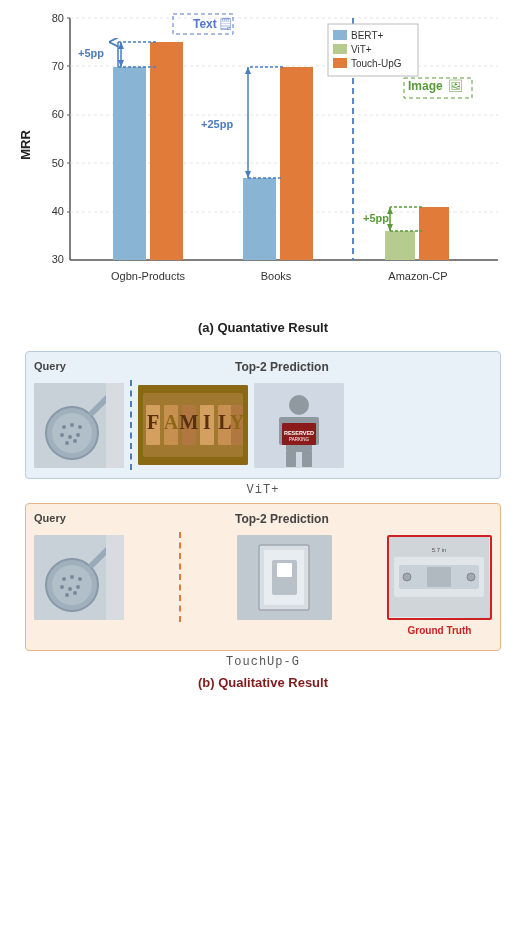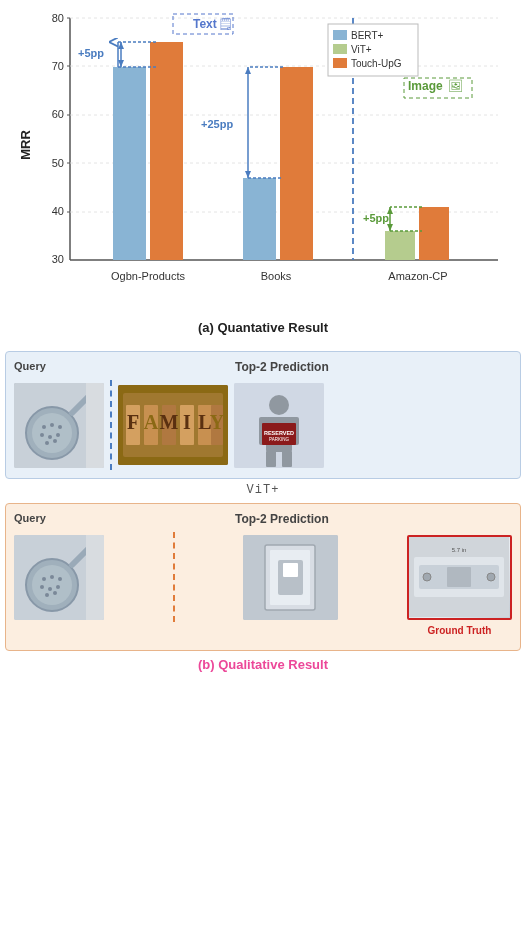--- a/index.html
+++ b/index.html
@@ -18,21 +18,21 @@
     .caption {
       font-size: 13px;
       font-weight: bold;
       color: #222;
       text-align: center;
       margin-bottom: 16px;
     }
 
     
     .qual-section {
-      width: 516px;
+      width: 476px;
     }
 
     .qual-panel {
       border: 1.5px solid #b8cce4;
       border-radius: 4px;
       background: #e8f0f8;
       padding: 8px;
       margin-bottom: 4px;
       position: relative;
     }
@@ -125,21 +125,21 @@
       font-size: 12px;
       color: #555;
       margin: 4px 0 6px 0;
       font-family: 'Courier New', monospace;
       letter-spacing: 1px;
     }
 
     .qual-caption {
       font-size: 13px;
       font-weight: bold;
-      color: #ec4899;
+      color: #7f1d1d;
       text-align: center;
       margin-top: 6px;
     }
 
     
     .chart-svg-wrapper {
       width: 490px;
       height: 310px;
       position: relative;
     }
@@ -399,15 +399,16 @@
             <rect x="38" y="30" width="24" height="20" fill="#b0b8c0" rx="1"></rect>
 
             <text x="50" y="15" text-anchor="middle" font-size="6" fill="#555">5.7 in</text>
           </svg>
         </div>
         <div class="ground-truth-label">Ground Truth</div>
       </div>
     </div>
   </div>
 
+  <div class="panel-name">TouchUp-G</div>
 
   <div class="qual-caption">(b) Qualitative Result</div>
 </div>
 
 </body></html>

